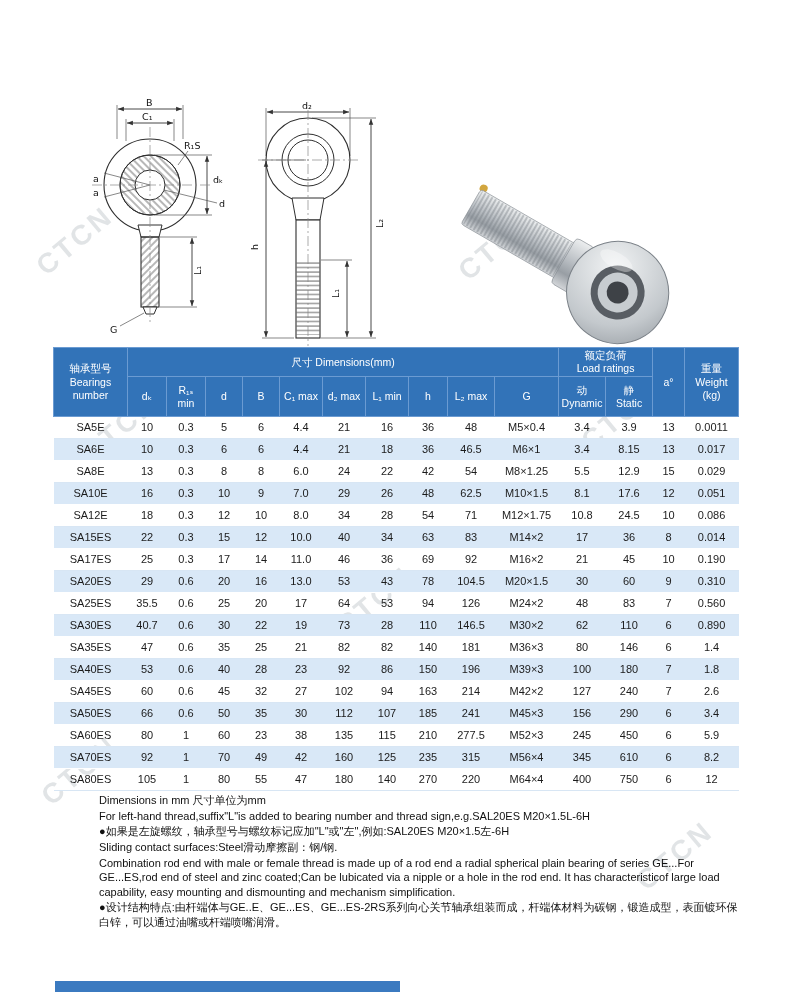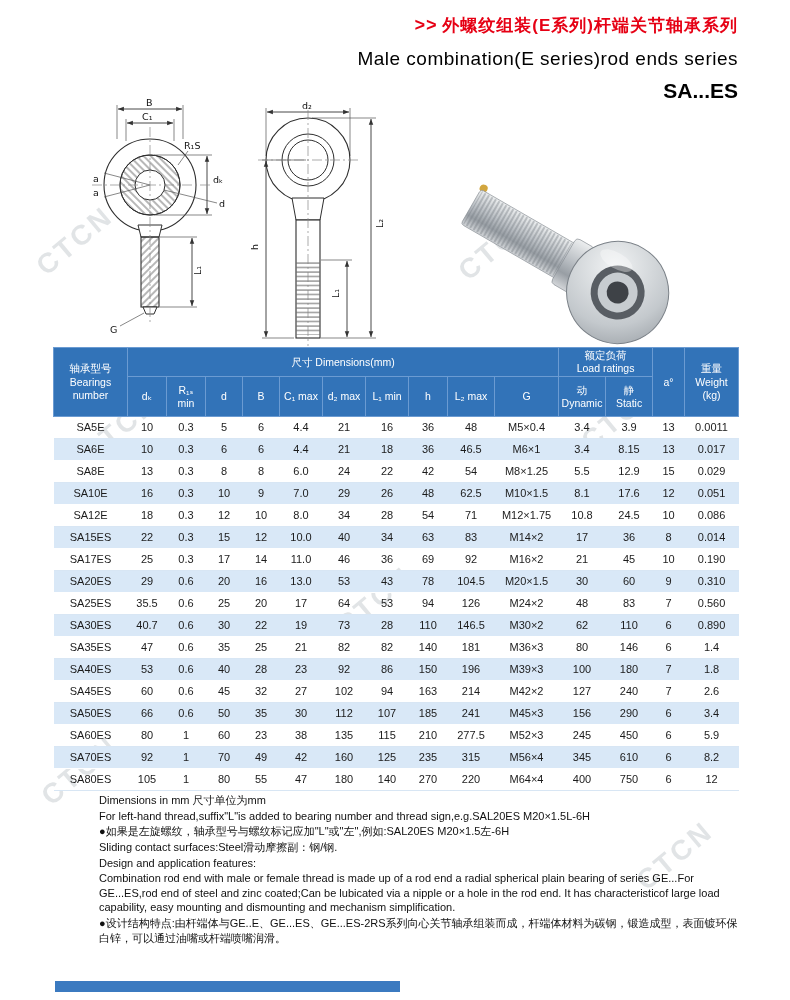--- a/index.html
+++ b/index.html
@@ -59,27 +59,20 @@
 <div class="page">
 
   <span class="wm wm1">CTCN</span>
   <span class="wm wm2">CTCN</span>
   <span class="wm wm3">CTCN</span>
   <span class="wm wm4">CTCN</span>
   <span class="wm wm5">CTCN</span>
   <span class="wm wm6">CTCN</span>
   <span class="wm wm7">CTCN</span>
 
-  <div class="hdr">
-    <div class="title-cn">
-      <span class="arrows">&gt;&gt;</span><span>外螺纹组装(E系列)杆端关节轴承系列</span>
-    </div>
-    <div class="title-en">Male  combination(E series)rod ends  series</div>
-    <div class="series">SA...ES</div>
-  </div>
 
   <svg class="fig draw1" width="200" height="248" viewBox="0 0 200 248">
     <defs>
       <pattern id="h1" width="5" height="5" patternUnits="userSpaceOnUse" patternTransform="rotate(45)">
         <line x1="1" y1="0" x2="1" y2="5" stroke="#4a4a4a" stroke-width="0.8"></line>
       </pattern>
       <pattern id="h2" width="5" height="5" patternUnits="userSpaceOnUse" patternTransform="rotate(-45)">
         <line x1="1" y1="0" x2="1" y2="5" stroke="#4a4a4a" stroke-width="0.8"></line>
       </pattern>
       <marker id="ar1" markerWidth="8" markerHeight="8" refX="6.5" refY="3.5" orient="auto-start-reverse">
@@ -545,19 +538,18 @@
           <td>12</td>
         </tr>
       </tbody>
   </table>
 
   <div class="notes">
     <p>Dimensions in mm 尺寸单位为mm</p>
     <p>For left-hand thread,suffix"L"is added to bearing number and thread sign,e.g.SAL20ES M20×1.5L-6H</p>
     <p>●如果是左旋螺纹，轴承型号与螺纹标记应加"L"或"左",例如:SAL20ES M20×1.5左-6H</p>
     <p>Sliding contact surfaces:Steel滑动摩擦副：钢/钢.</p>
-    <p>Design and application features:</p>
     <p>Combination rod end with male or female thread is made up of a rod end a radial spherical plain bearing of series GE...For GE...ES,rod end of steel and zinc coated;Can be lubicated via a nipple or a hole in the rod end. It has characteristicof large load capability, easy mounting and dismounting and mechanism simplification.</p>
     <p>●设计结构特点:由杆端体与GE..E、GE...ES、GE...ES-2RS系列向心关节轴承组装而成，杆端体材料为碳钢，锻造成型，表面镀环保白锌，可以通过油嘴或杆端喷嘴润滑。</p>
   </div>
 
   <div class="bottom-bar"></div>
 </div>
 
 </body></html>

